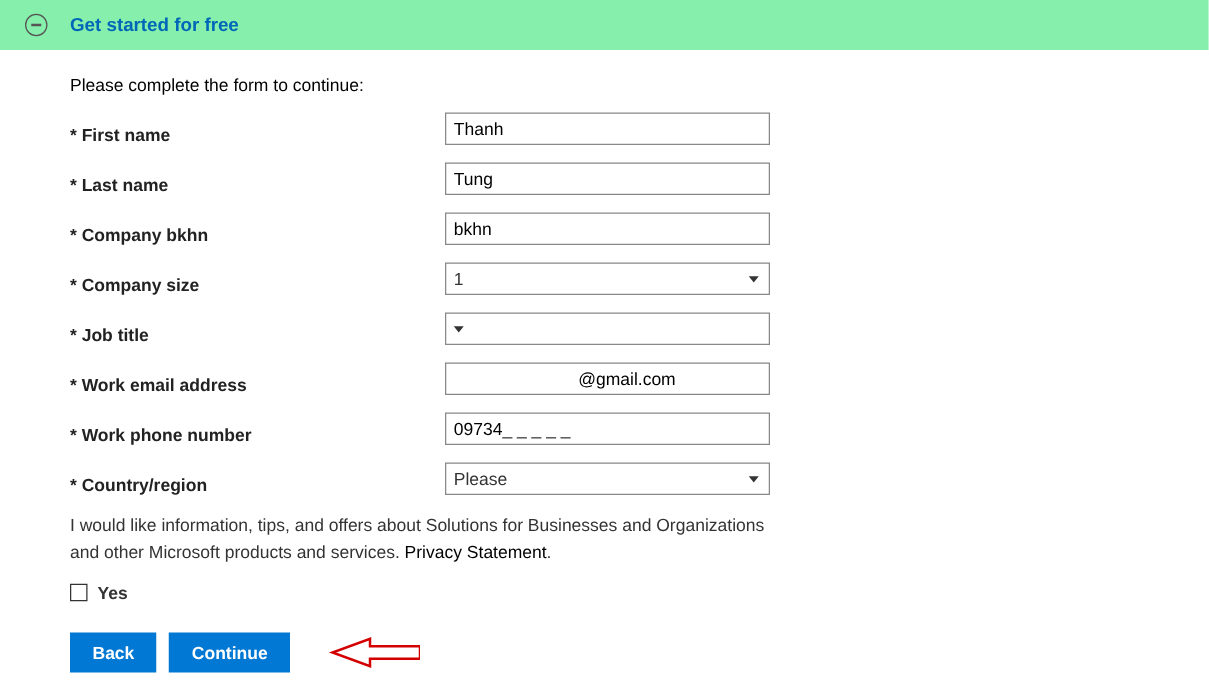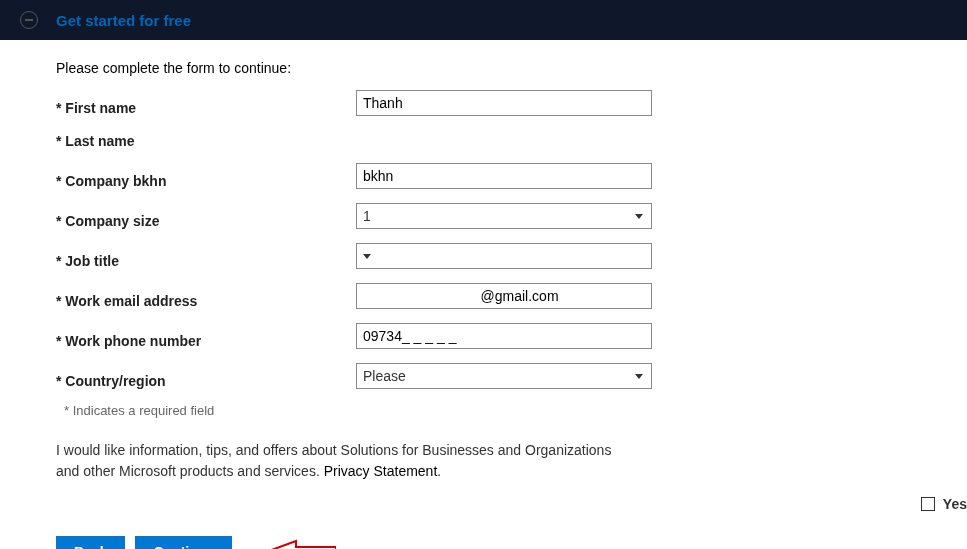--- a/index.html
+++ b/index.html
@@ -1,39 +1,39 @@
 <!DOCTYPE html>
 <html><head>
   <meta charset="utf-8">
   <style>
     * { box-sizing: border-box; margin: 0; padding: 0; }
     body { font-family: "Segoe UI", Arial, sans-serif; font-size: 14px; color: #333; width: 967px; }
     .banner {
-      background: #0f172a;
+      background: #86efac;
       display: flex;
       align-items: center;
       padding: 12px 20px;
       height: 40px;
     }
     .collapse-icon {
       width: 18px; height: 18px;
       border: 1.5px solid #555;
       border-radius: 50%;
       display: inline-flex;
       align-items: center; justify-content: center;
       margin-right: 18px;
       cursor: pointer;
     }
     .collapse-icon .dash { width: 8px; height: 1.5px; background: #555; }
     .banner-title { color: #0067b8; font-weight: 600; font-size: 15px; }
     .content { padding: 20px 0 30px 56px; }
     .instruction { margin-bottom: 14px; color: #000000; }
     .form-row { display: flex; align-items: flex-end; margin-bottom: 14px; }
     .label-col { width: 300px; font-weight: 600; color: #222; padding-top: 3px; }
-    .input-col { width: 296px; }
+    .input-col { width: 260px; }
     .input-col input,
     .input-col select,
     .input-col .select-like {
       width: 100%;
       height: 26px;
       border: 1px solid #888;
       background: #fff;
       padding: 2px 6px;
       font-size: 14px;
       font-family: inherit;
@@ -47,21 +47,21 @@
     .chevron {
       display: inline-block;
       border-left: 4px solid transparent;
       border-right: 4px solid transparent;
       border-top: 5px solid #333;
       margin-right: 2px;
     }
     .required-note { color: #666; font-size: 13px; margin: 6px 0 22px 8px; }
     .consent-text { max-width: 560px; line-height: 1.5; margin-bottom: 14px; color: #333; }
     .privacy-link { color: #000000; text-decoration: none; cursor: pointer; }
-    .checkbox-row { display: flex; align-items: center; margin-bottom: 24px; justify-content: flex-end; }
+    .checkbox-row { display: flex; align-items: center; margin-bottom: 24px; }
     .fake-checkbox {
       width: 14px; height: 14px;
       border: 1.5px solid #333;
       margin-right: 8px;
       cursor: pointer;
     }
     .checkbox-label { font-weight: 600; }
     .button-row { display: flex; align-items: center; gap: 10px; }
     .btn {
       background: #0078d4;
@@ -90,20 +90,21 @@
 <div class="content">
   <div class="instruction">Please complete the form to continue:</div>
 
   <div class="form-row">
     <div class="label-col">* First name</div>
     <div class="input-col"><input type="text" value="Thanh" style=""></div>
   </div>
 
   <div class="form-row">
     <div class="label-col">* Last name</div>
+    <div class="input-col"><input type="text" value="Tung" style=""></div>
   </div>
 
   <div class="form-row">
     <div class="label-col">* Company bkhn</div>
     <div class="input-col"><input type="text" value="bkhn" style=""></div>
   </div>
 
   <div class="form-row">
     <div class="label-col">* Company size</div>
     <div class="input-col">
@@ -136,21 +137,20 @@
   <div class="form-row">
     <div class="label-col">* Country/region</div>
     <div class="input-col">
       <div class="select-like">
         <span>Please</span>
         <span class="chevron"></span>
       </div>
     </div>
   </div>
 
-  <div class="required-note">* Indicates a required field</div>
 
   <div class="consent-text">
     <span>I would like information, tips, and offers about Solutions for Businesses and Organizations and other Microsoft products and services. </span><a class="privacy-link">Privacy Statement</a><span>.</span>
   </div>
 
   <div class="checkbox-row">
     <span class="fake-checkbox"></span>
     <span class="checkbox-label">Yes</span>
   </div>
 

